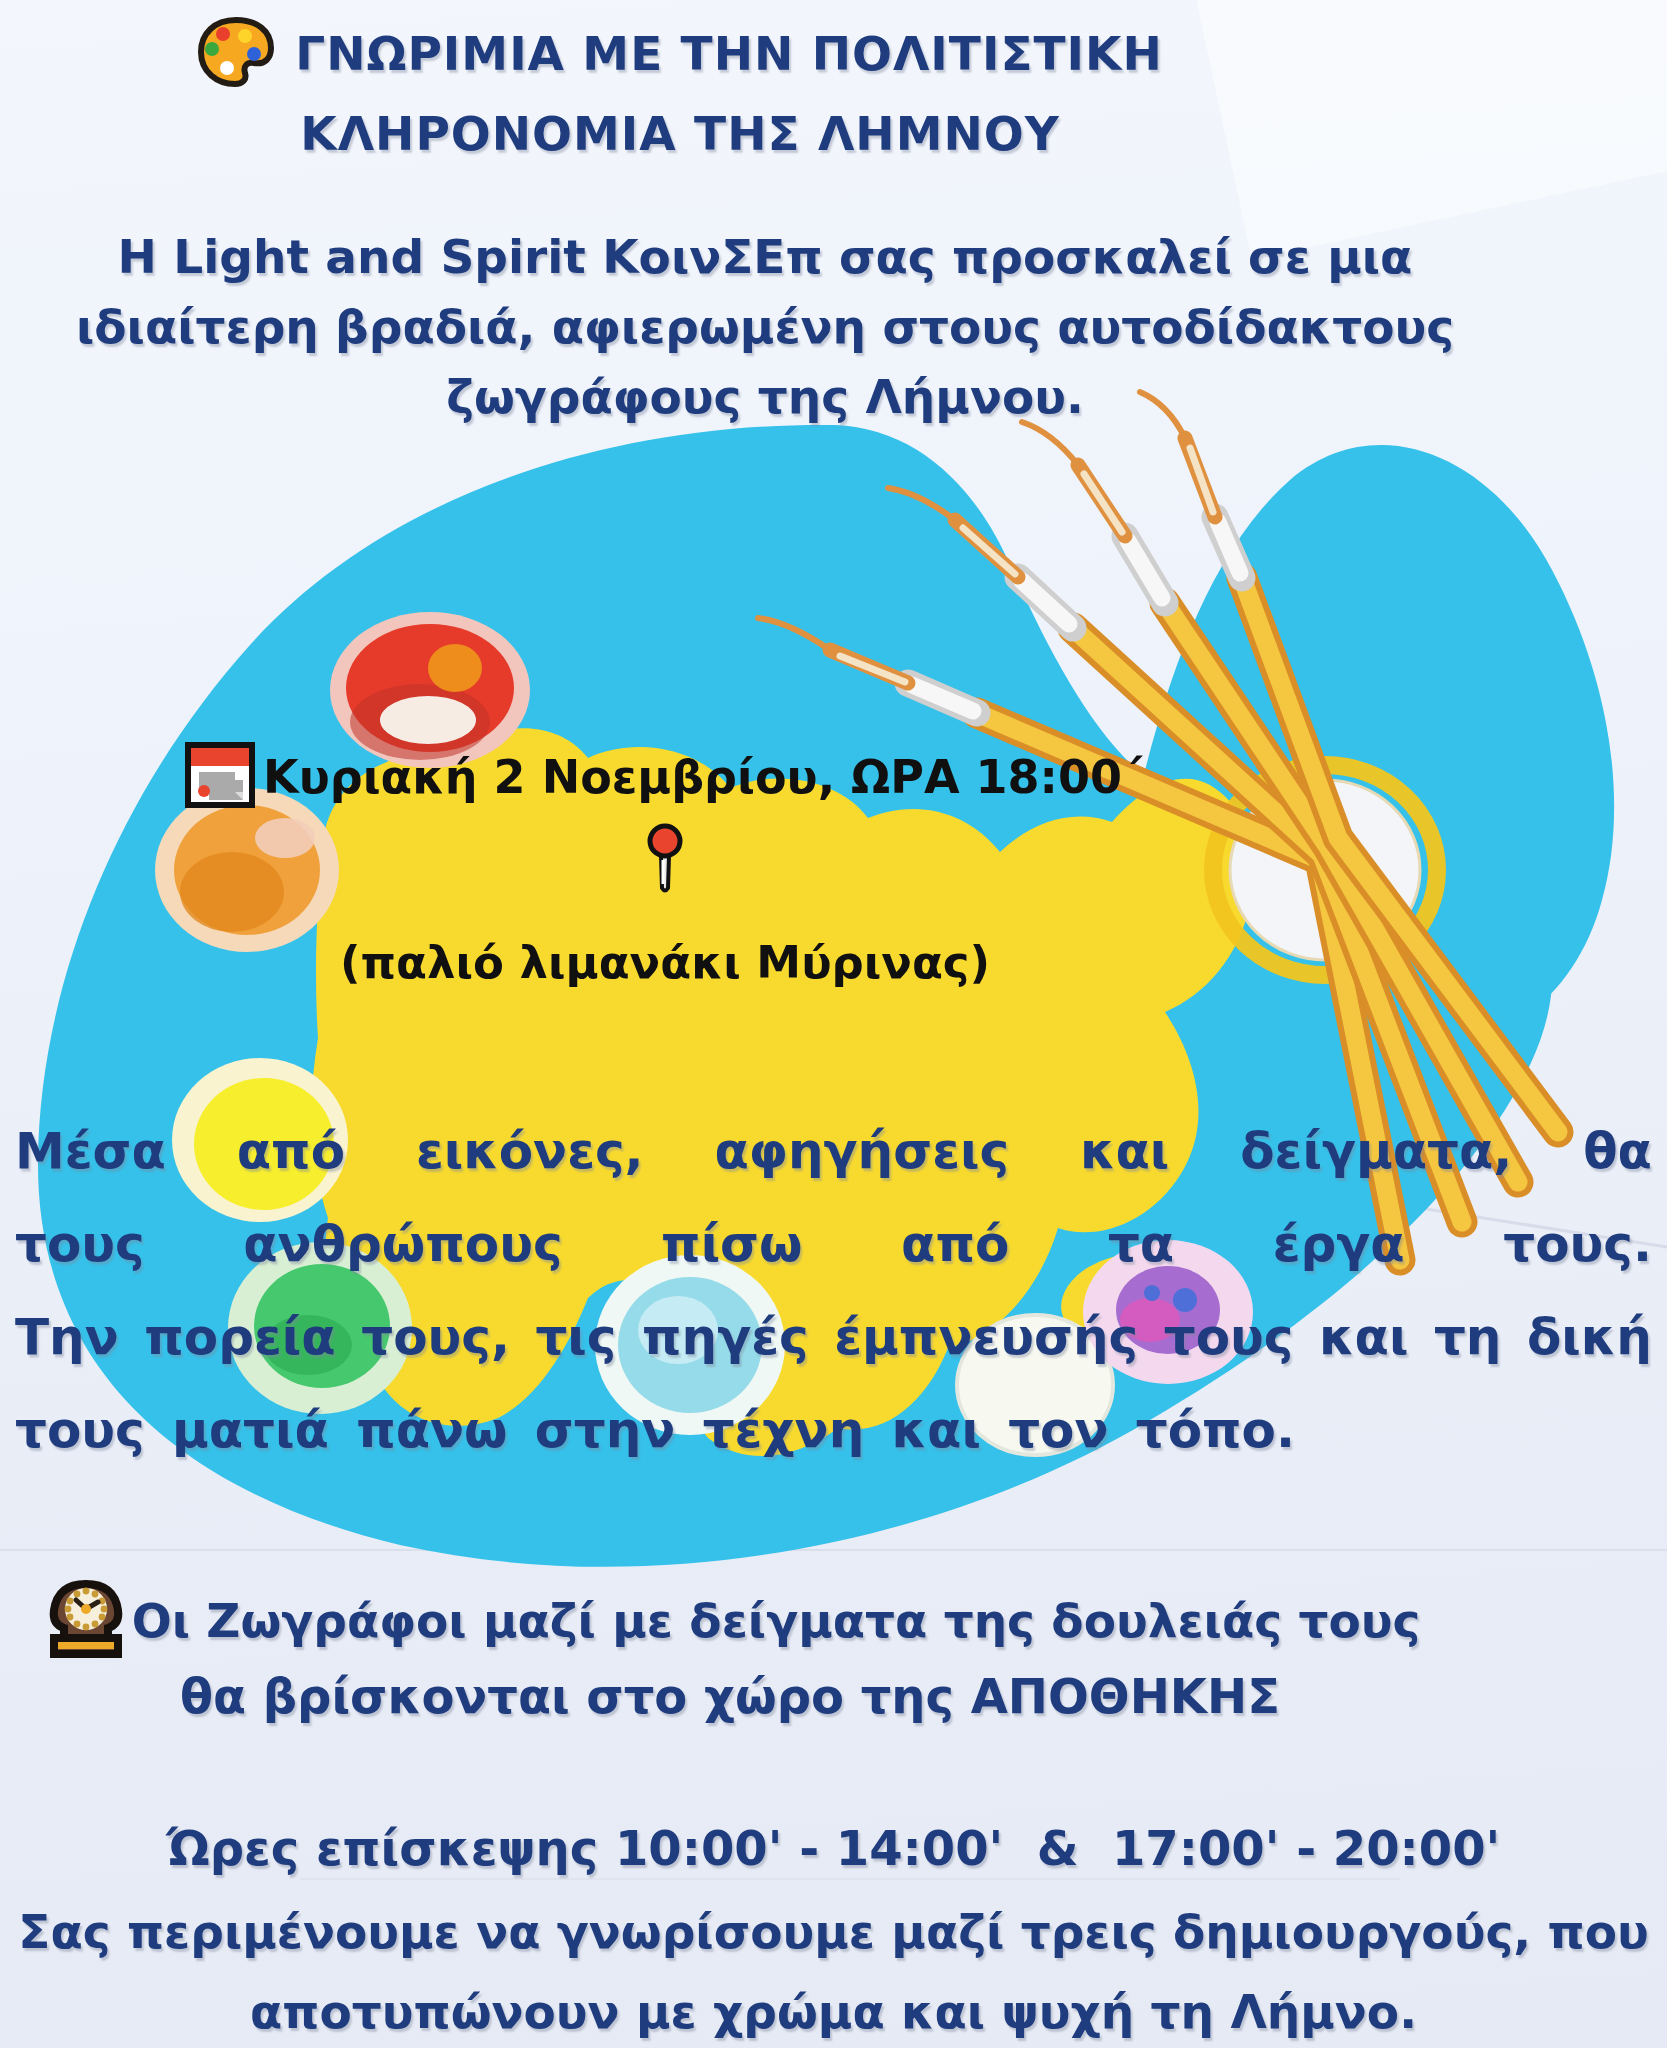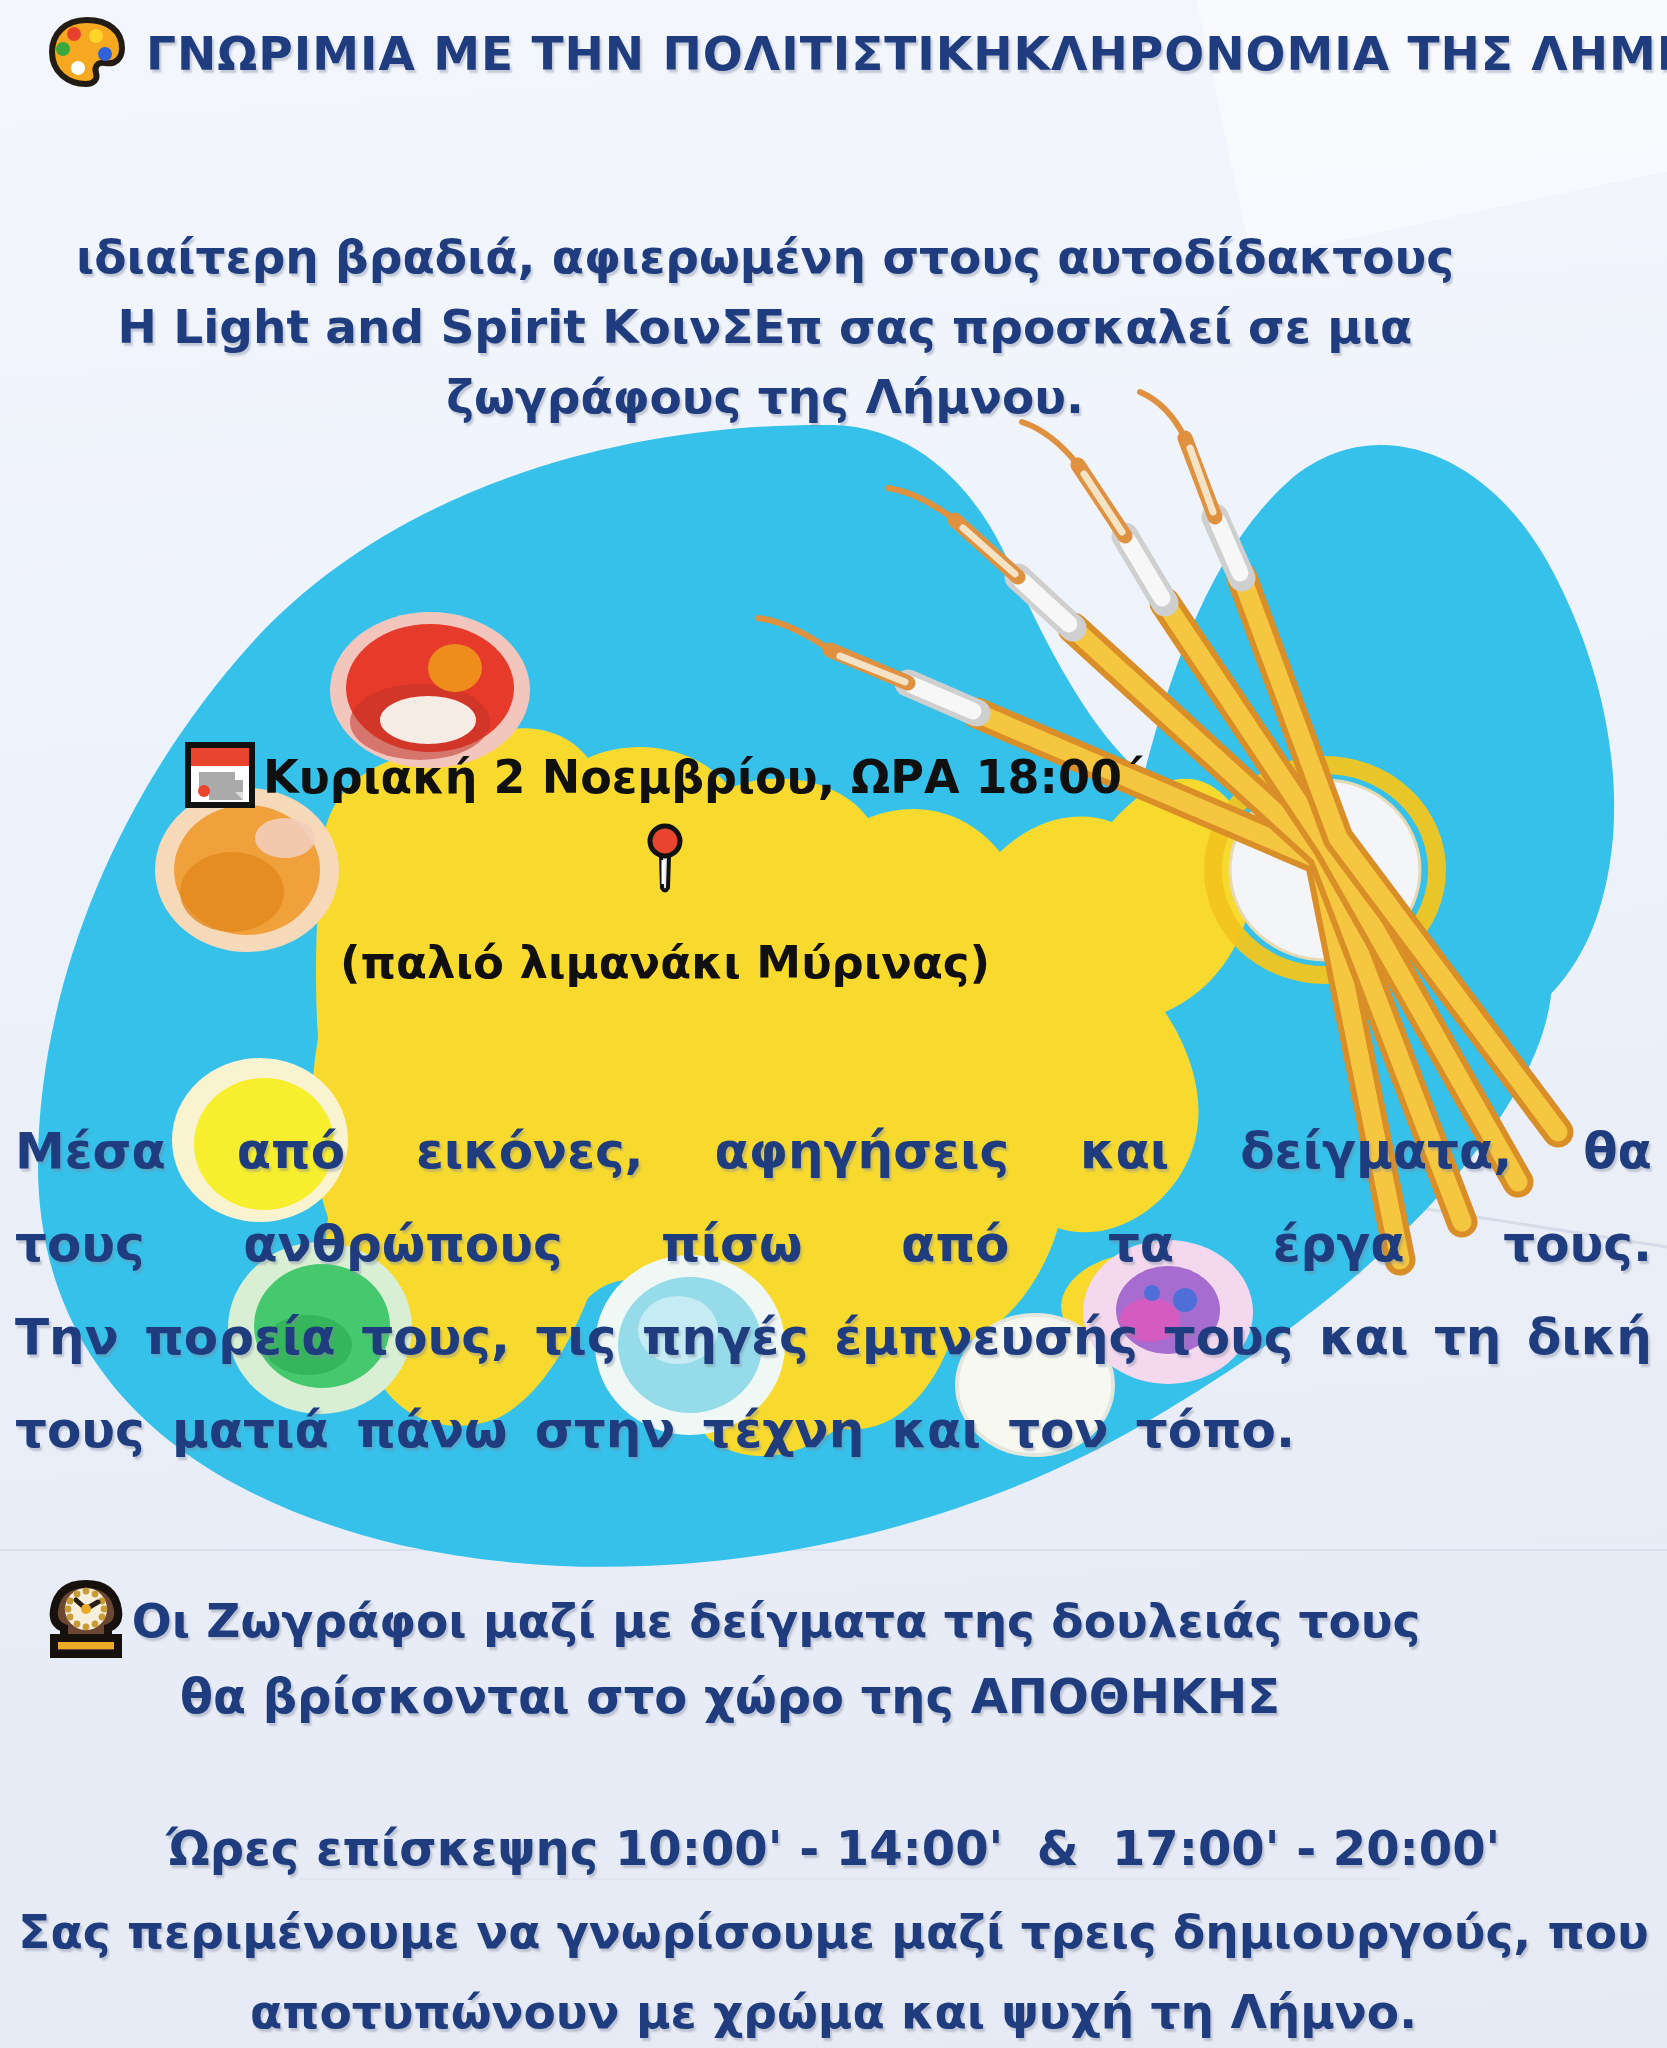--- a/index.html
+++ b/index.html
@@ -8,21 +8,21 @@
     font-family:"DejaVu Sans","Liberation Sans",sans-serif;font-weight:700;
     background:linear-gradient(176deg,#f3f6fc 0%,#eff3fb 30%,#ebeff8 55%,#e8ecf6 78%,#e6eaf4 100%);
   }
   .navy{color:#1f3c7e;}
   .black{color:#101010;}
   .abs{position:absolute;}
   .row{display:flex;align-items:center;justify-content:center;}
   .shadow-n{text-shadow:2px 3px 2px rgba(125,136,158,.40);}
 
   
-  #title-block{top:14px;left:0;width:1360px;display:flex;flex-direction:row;align-items:center;padding-left:48px;}
+  #title-block{top:14px;left:0;width:1360px;display:flex;flex-direction:column;align-items:center;}
   #title-line1-row{display:flex;align-items:center;gap:20px;}
   .title-text{font-size:47px;line-height:80px;letter-spacing:1px;white-space:nowrap;}
 
   
   #intro-block{top:222px;left:0;width:1530px;text-align:center;}
   .intro-line{font-size:47px;line-height:70px;white-space:nowrap;}
 
   
   #palette-art{top:360px;left:0;width:1667px;height:1240px;}
 
@@ -180,22 +180,22 @@
           <circle cx="57" cy="38" r="7" fill="#2f62d8"></circle>
           <circle cx="30" cy="52" r="7" fill="#ffffff"></circle>
         </svg>
       </span>
       <span class="title-text navy shadow-n">ΓΝΩΡΙΜΙΑ ΜΕ ΤΗΝ ΠΟΛΙΤΙΣΤΙΚΗ</span>
     </div>
     <div class="title-text navy shadow-n">ΚΛΗΡΟΝΟΜΙΑ ΤΗΣ ΛΗΜΝΟΥ</div>
   </div>
 
   <div id="intro-block" class="abs">
+    <div class="intro-line navy shadow-n">Η Light and Spirit ΚοινΣΕπ σας προσκαλεί σε μια</div>
     <div class="intro-line navy shadow-n">ιδιαίτερη βραδιά, αφιερωμένη στους αυτοδίδακτους</div>
-    <div class="intro-line navy shadow-n">Η Light and Spirit ΚοινΣΕπ σας προσκαλεί σε μια</div>
     <div class="intro-line navy shadow-n">ζωγράφους της Λήμνου.</div>
   </div>
 
   <div id="date-row" class="abs row">
     <span>
       <svg width="70" height="66" viewBox="0 0 70 66">
         <rect x="3" y="3" width="64" height="60" fill="#ffffff" stroke="#111111" stroke-width="6"></rect>
         <rect x="6" y="6" width="58" height="18" fill="#e8442e"></rect>
         <path d="M 14,30 L 50,30 L 50,38 L 58,38 L 58,58 L 24,58 L 24,46 L 14,46 Z" fill="#aaaaaa"></path>
         <circle cx="19" cy="49" r="6" fill="#e8442e"></circle>

